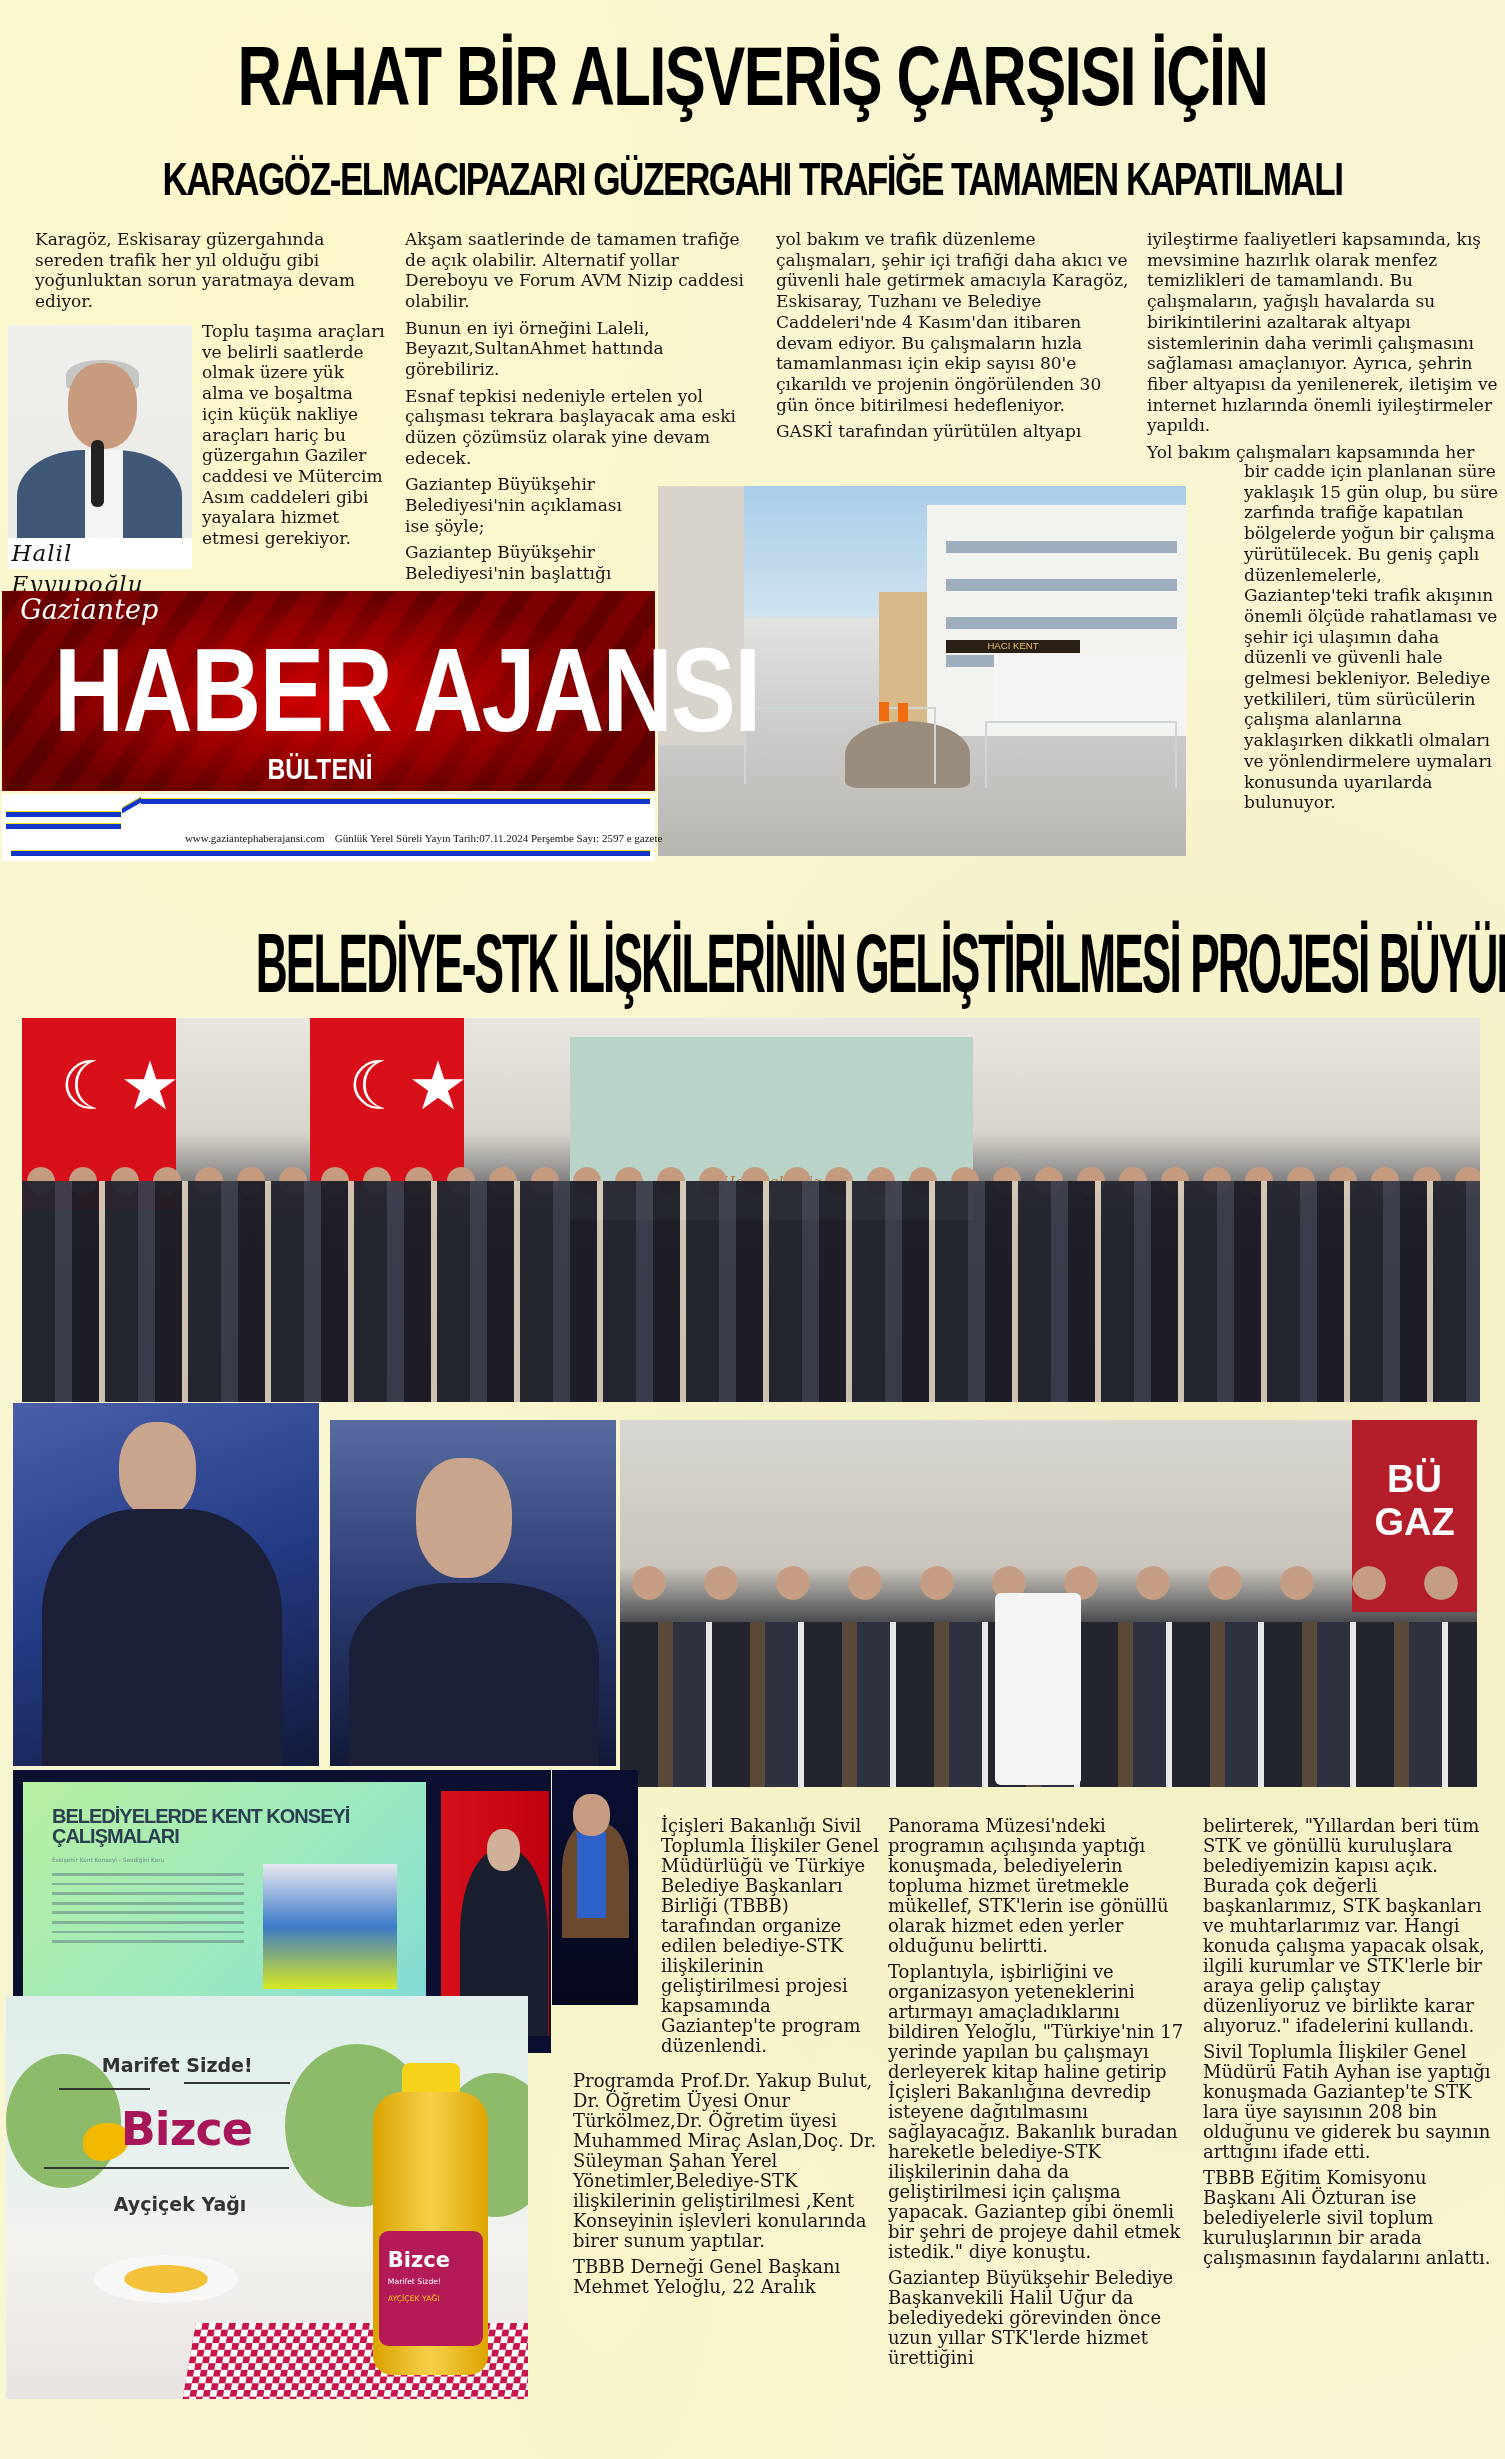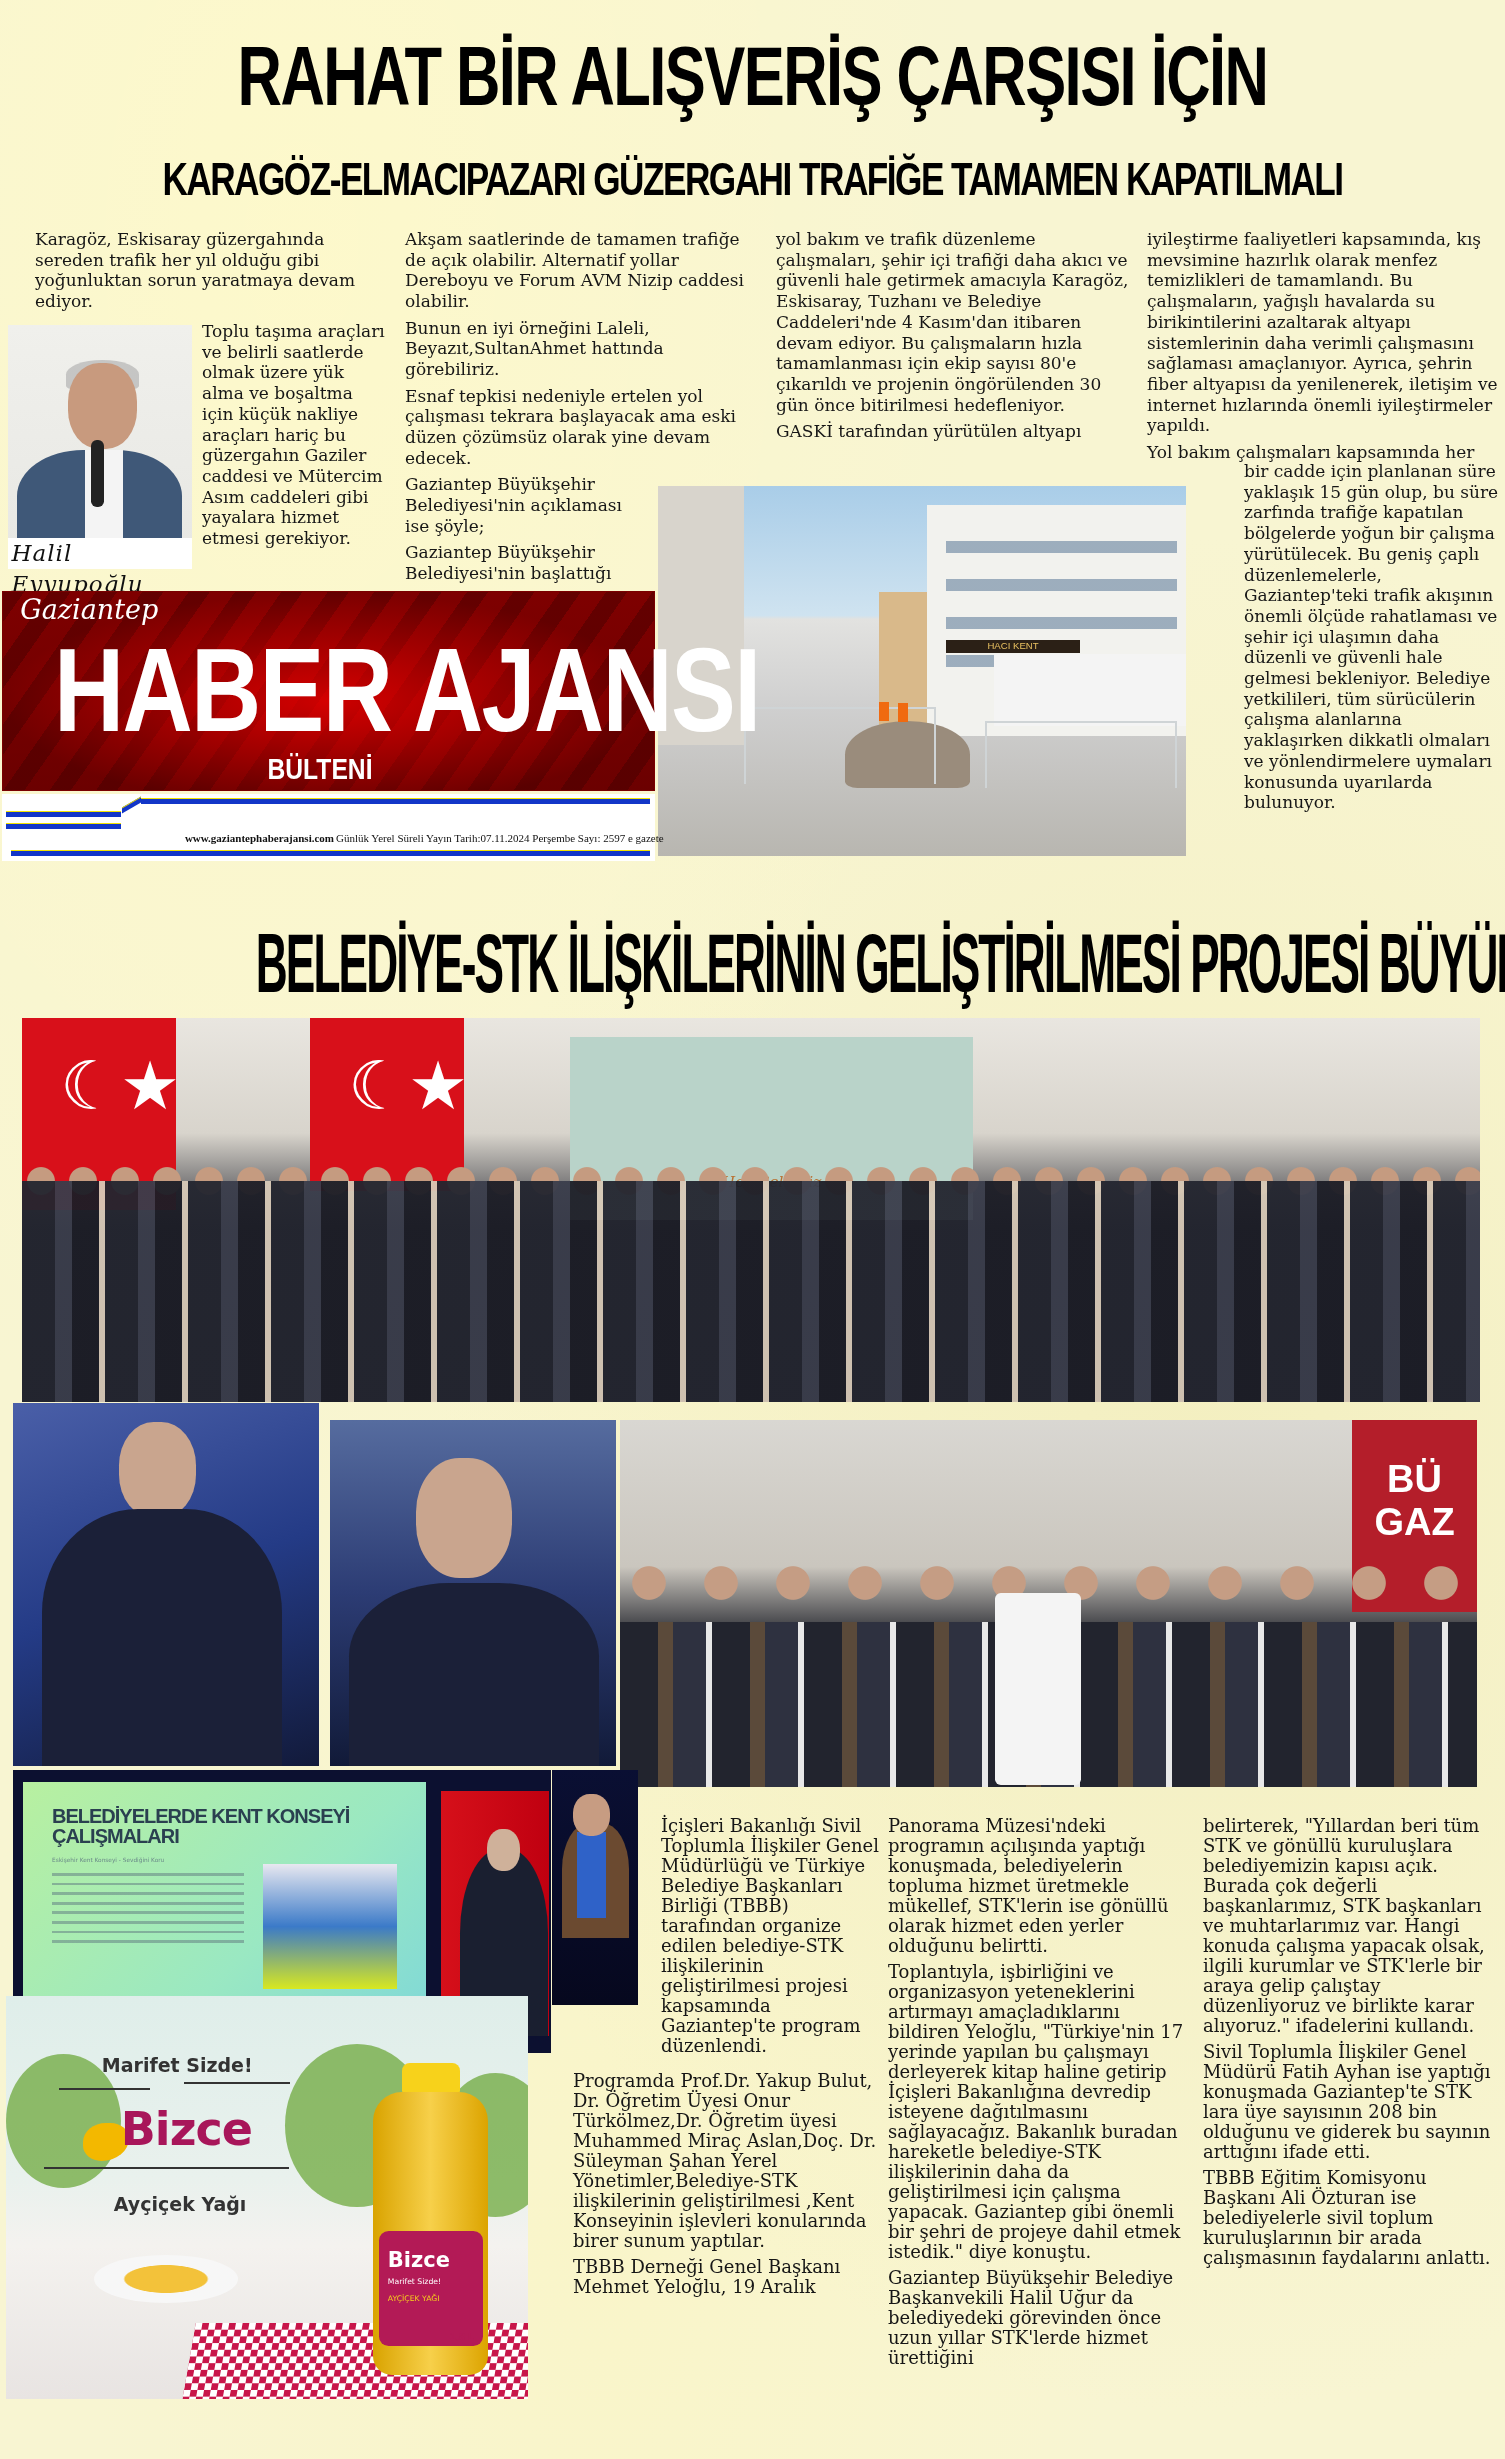--- a/index.html
+++ b/index.html
@@ -52,21 +52,21 @@
     background-blend-mode: multiply;
     border: 1.9px solid #7a0000;
   }
   .logo-inner { position:absolute; inset:0; background: radial-gradient(ellipse at 50% 55%, rgba(230,0,0,.85), rgba(120,0,0,.5) 70%); }
   .logo-city { position:absolute; left:17.3px; top:1.9px; font-family:"DejaVu Serif", serif; font-style:italic; font-size:27px; color:#fff; }
   .logo-title { position:absolute; left:5.8px; top:35px; width:642px; font-family:"Liberation Sans", sans-serif; font-weight:900; font-size:113px; line-height:120px; color:#fff; text-align:center; transform: scaleX(0.86) scaleY(1.05); transform-origin:center top; letter-spacing:-1.9px; white-space:nowrap; }
   .logo-sub { position:absolute; left:221px; top:161px; width:192px; text-align:center; font-family:"Liberation Sans", sans-serif; font-weight:900; font-size:29px; color:#fff; transform: scaleX(0.85); }
   .bar { left: 1.9px; top: 794px; width: 653px; height: 67px; background:#fff; }
   .stripe { position:absolute; height:5.8px; background:#1236c8; border-top:1.9px solid #f3e300; }
   .bar-text { position:absolute; left:183px; top:38px; font-family:"Liberation Serif", serif; font-size:11px; color:#111; white-space:nowrap; }
-  .bar-text b { font-weight: bold; margin-right: 2px; }
+  .bar-text b { font-weight: normal; margin-right: 10px; }
   
   .street { left: 658px; top: 486px; width: 528px; height: 370px;
     background: linear-gradient(180deg,#a9cde8 0%,#cfe3f0 35%,#e2e2e0 36%,#cfcfcf 60%,#b8b6b0 100%); }
   .bld { position:absolute; background:#f2f2ee; }
   
   .group { left: 22px; top: 1018px; width: 1458px; height: 384px;
     background: linear-gradient(180deg,#e9e6e0 0%,#d8d4cc 30%,#2b2c34 55%,#1f2029 100%); }
   .flag { position:absolute; background:#d8101a; }
   .flag::after { content:"☾★"; position:absolute; color:#fff; font-size:67px; left:38px; top:29px; }
   .screen { position:absolute; left:548px; top:19px; width:403px; height:183px; background:#b9d3c9; }
@@ -240,21 +240,21 @@
   <div class="pb"></div>
     <div class="ps"></div>
     <div class="ph"></div>
 </div>
 
 <div class="abs col col2" style="left:661px; top:1816px; width:216px;">
 </div>
 <div class="abs col col2" style="left:573px; top:1816px; width:306px;">
   <p style="padding-left:88px;margin-bottom:0">İçişleri Bakanlığı Sivil Toplumla İlişkiler Genel Müdürlüğü ve Türkiye Belediye Başkanları Birliği (TBBB) tarafından organize edilen belediye-STK ilişkilerinin geliştirilmesi projesi kapsamında Gaziantep'te program düzenlendi.</p>
   <p style="margin-top:15.4px">Programda Prof.Dr. Yakup Bulut, Dr. Öğretim Üyesi Onur Türkölmez,Dr. Öğretim üyesi Muhammed Miraç Aslan,Doç. Dr. Süleyman Şahan Yerel Yönetimler,Belediye-STK ilişkilerinin geliştirilmesi ,Kent Konseyinin işlevleri konularında birer sunum yaptılar.</p>
-  <p>TBBB Derneği Genel Başkanı Mehmet Yeloğlu, 19 Aralık</p>
+  <p>TBBB Derneği Genel Başkanı Mehmet Yeloğlu, 22 Aralık</p>
 </div>
 
 <div class="abs col col2" style="left:888px; top:1816px; width:298px;">
   <p>Panorama Müzesi'ndeki programın açılışında yaptığı konuşmada, belediyelerin topluma hizmet üretmekle mükellef, STK'lerin ise gönüllü olarak hizmet eden yerler olduğunu belirtti.</p>
   <p>Toplantıyla, işbirliğini ve organizasyon yeteneklerini artırmayı amaçladıklarını bildiren Yeloğlu, "Türkiye'nin 17 yerinde yapılan bu çalışmayı derleyerek kitap haline getirip İçişleri Bakanlığına devredip isteyene dağıtılmasını sağlayacağız. Bakanlık buradan hareketle belediye-STK ilişkilerinin daha da geliştirilmesi için çalışma yapacak. Gaziantep gibi önemli bir şehri de projeye dahil etmek istedik." diye konuştu.</p>
   <p>Gaziantep Büyükşehir Belediye Başkanvekili Halil Uğur da belediyedeki görevinden önce uzun yıllar STK'lerde hizmet ürettiğini</p>
 </div>
 
 <div class="abs col col2" style="left:1203px; top:1816px; width:298px;">
   <p>belirterek, "Yıllardan beri tüm STK ve gönüllü kuruluşlara belediyemizin kapısı açık. Burada çok değerli başkanlarımız, STK başkanları ve muhtarlarımız var. Hangi konuda çalışma yapacak olsak, ilgili kurumlar ve STK'lerle bir araya gelip çalıştay düzenliyoruz ve birlikte karar alıyoruz." ifadelerini kullandı.</p>

